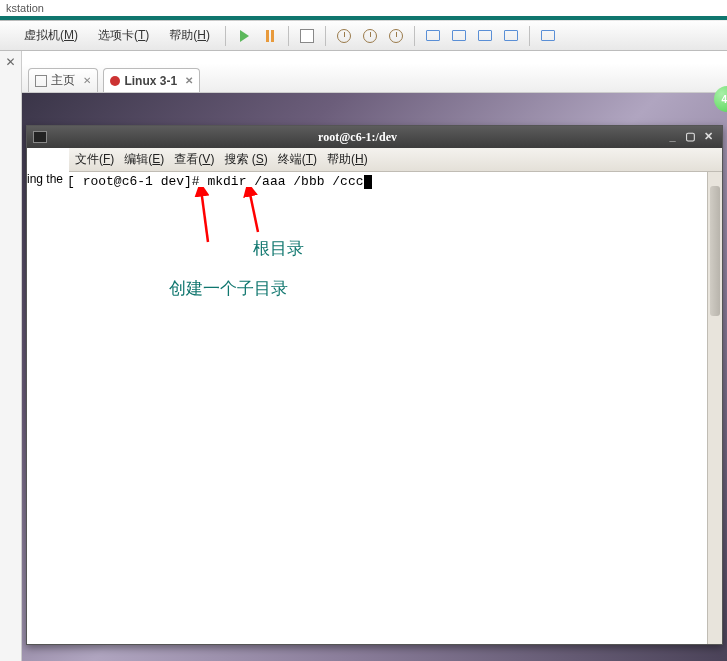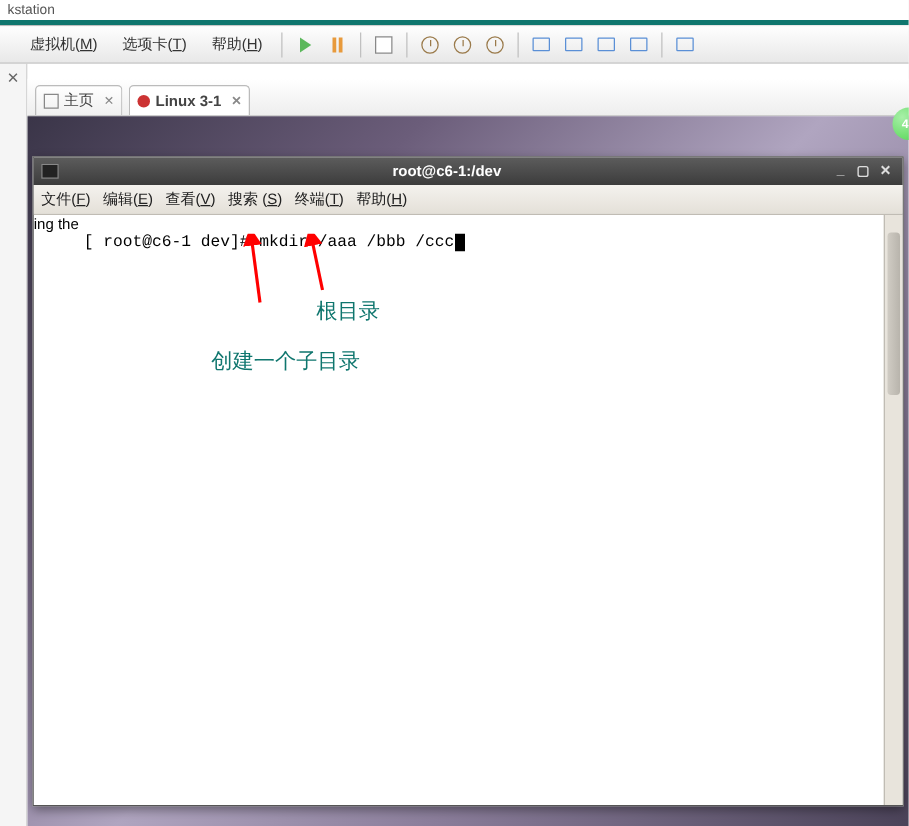--- a/index.html
+++ b/index.html
@@ -235,51 +235,52 @@
       padding: 0 6px;
       font-size: 12px;
       font-weight: bold;
     }
     .titlebar-icon {
       width: 14px; height: 12px;
       background: #222;
       border: 1px solid #888;
       margin-right: 6px;
     }
-    .titlebar-title { flex: 1; text-align: center; }
+    .titlebar-title { flex: 1; text-align: center; font-family: Liberation Serif, serif; }
     .titlebar-btn {
       width: 15px; height: 14px;
       margin-left: 3px;
       color: #ddd;
       font-size: 11px;
       text-align: center;
       cursor: pointer;
     }
     .terminal-menubar {
       background: linear-gradient(to bottom, #f4f2ee, #e4e0d8);
       height: 24px;
       display: flex;
       align-items: center;
       padding: 0 6px;
       gap: 10px;
       font-size: 12px;
       color: #222;
       border-bottom: 1px solid #c0bcb4;
+      margin-left: 42px;
     }
     .term-menu-item {
       cursor: pointer;
     }
     .term-menu-item .u { text-decoration: underline; }
     .terminal-body {
       flex: 1;
       background: #fff;
       color: #000;
       font-family: "Courier New", monospace;
       font-size: 13px;
-      padding: 14px 4px;
+      padding: 2px 4px;
       position: relative;
       overflow: hidden;
     }
     .term-line {
       white-space: pre;
       line-height: 16px;
     }
     .cursor-block {
       display: inline-block;
       width: 8px;

